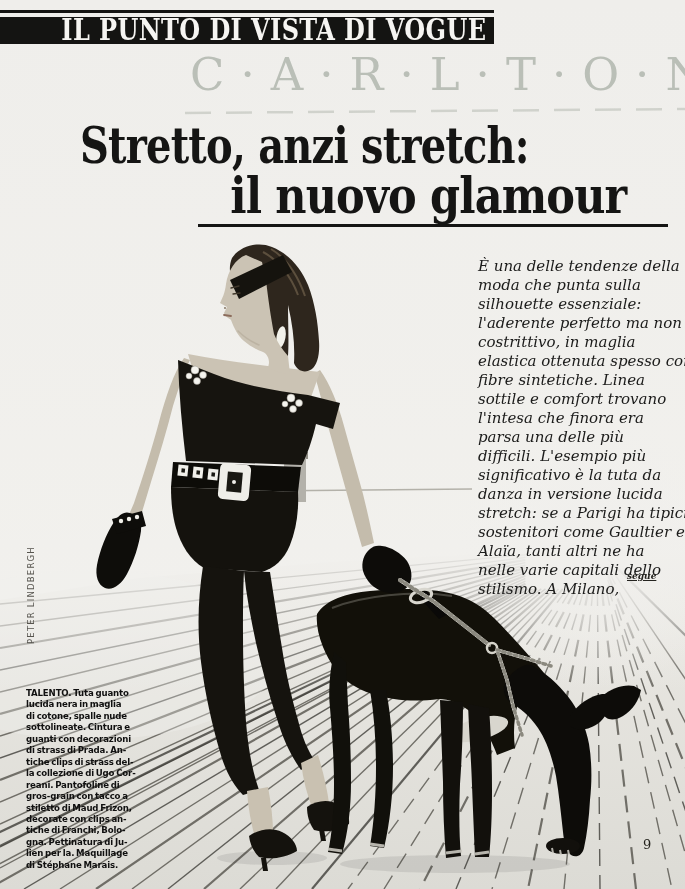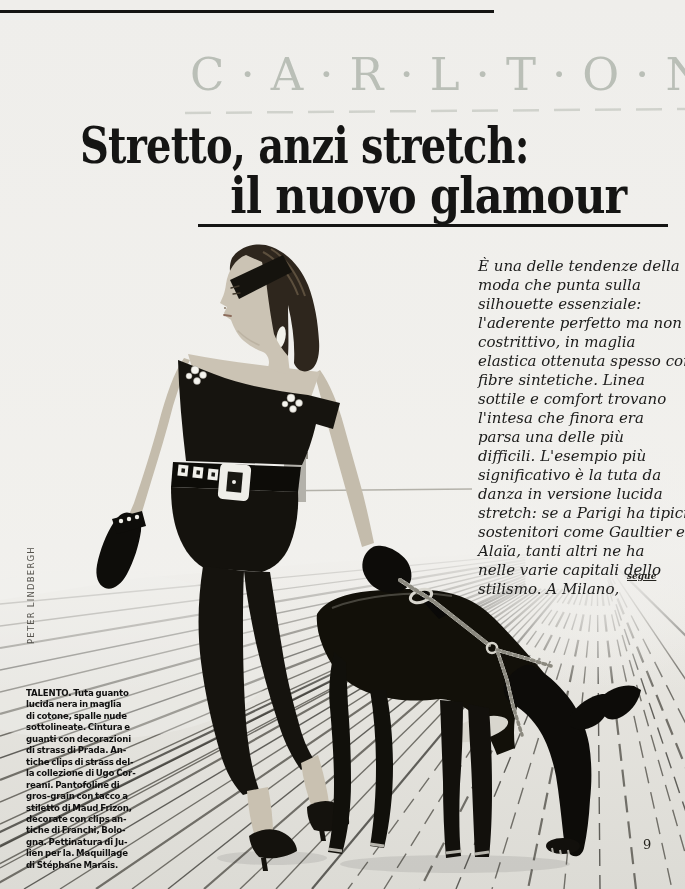--- a/index.html
+++ b/index.html
@@ -273,20 +273,23 @@
         <polyline points="497,650 525,658 551,666" stroke="#8b897f" stroke-width="3.5" stroke-dasharray="2.5 3.5"></polyline>
         <polyline points="498,653 507,680 513,706 522,735" stroke="#eceae3" stroke-width="3.5"></polyline>
         <polyline points="498,653 507,680 513,706 522,735" stroke="#8b897f" stroke-width="3.5" stroke-dasharray="2.5 3.5"></polyline>
       </g>
     </g>
   </svg>
 
   <div class="carlton">C·A·R·L·T·O·N</div>
 
   <div class="topline"></div>
+  <div class="topbar">
+    <span>IL PUNTO DI VISTA DI VOGUE</span>
+  </div>
 
   <div class="h1">
     <span>Stretto, anzi stretch:</span>
   </div>
   <div class="h2wrap">
     <span>il nuovo glamour</span>
   </div>
 
   <div class="bodycol">È una delle tendenze della
 moda che punta sulla

